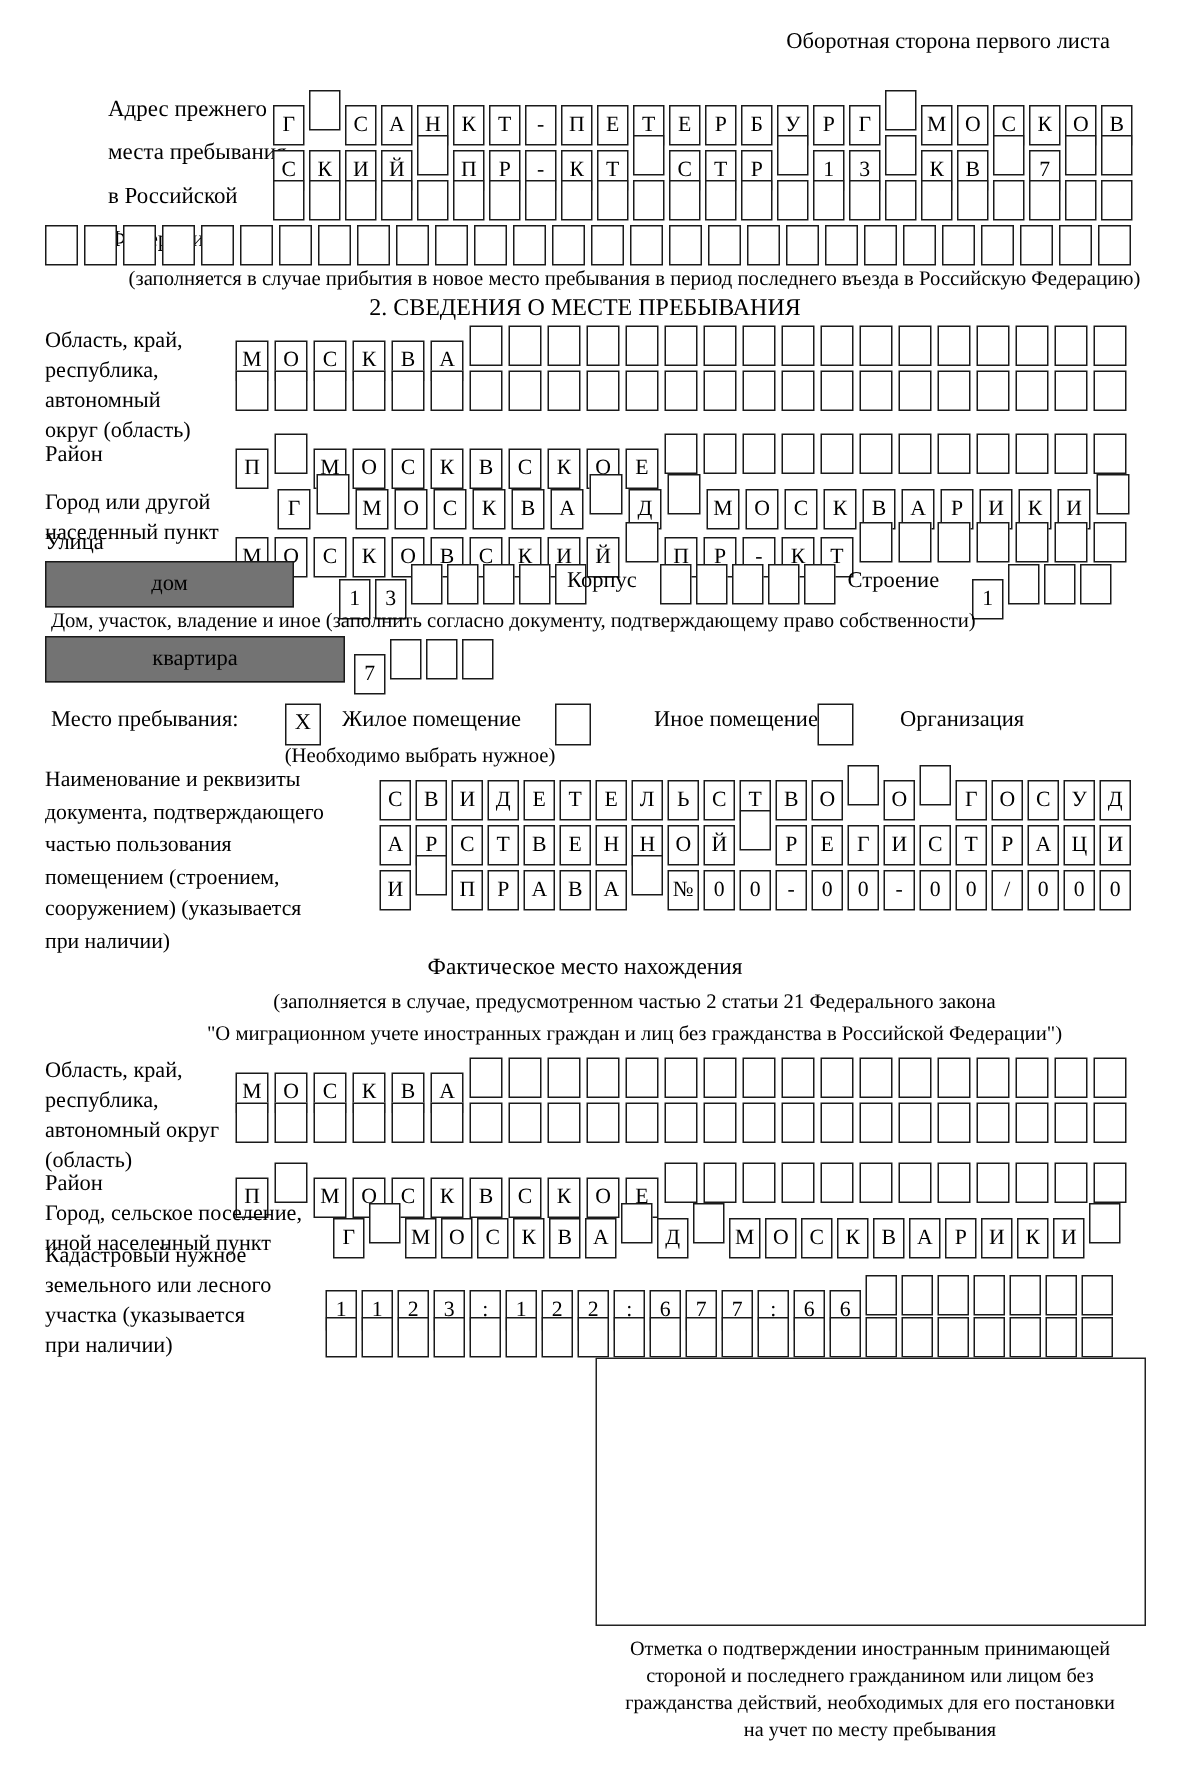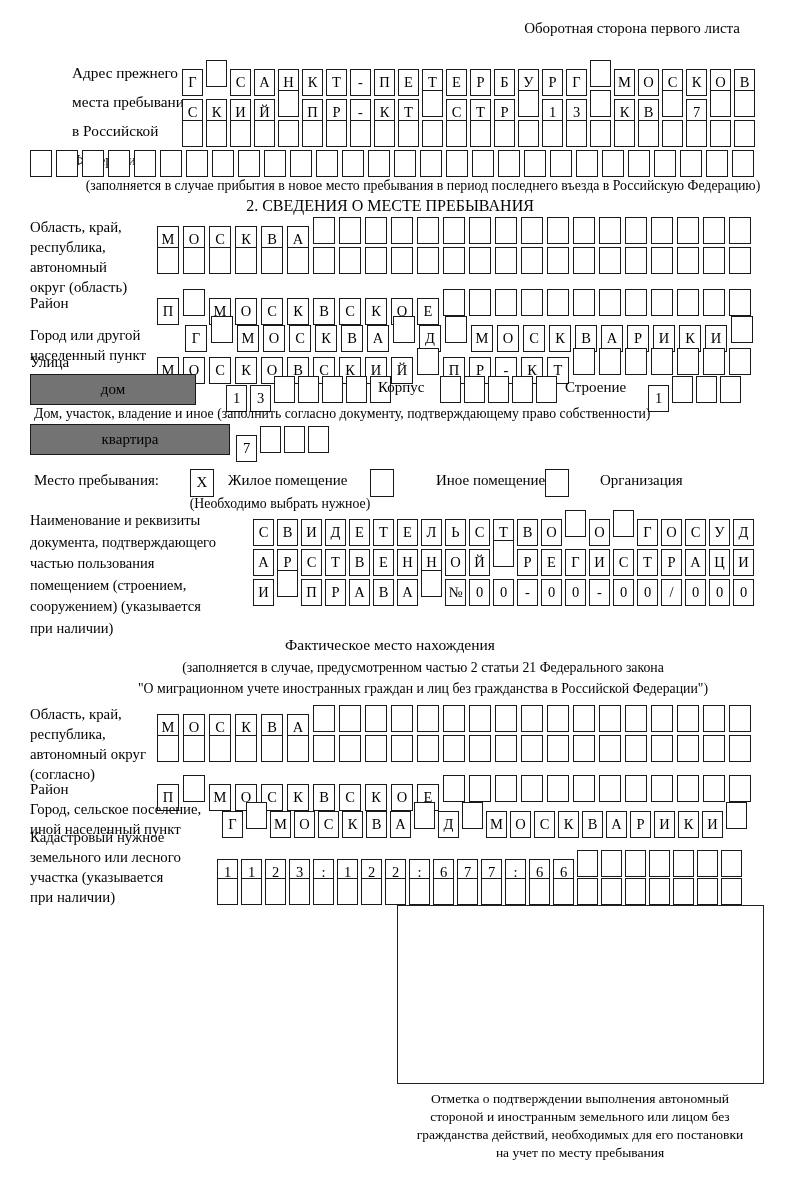--- a/index.html
+++ b/index.html
@@ -107,21 +107,21 @@
   <div class="crow" style="left:253px; top:570px;"><span class="cell">И</span><span class="cell"></span><span class="cell">П</span><span class="cell">Р</span><span class="cell">А</span><span class="cell">В</span><span class="cell">А</span><span class="cell"></span><span class="cell">№</span><span class="cell">0</span><span class="cell">0</span><span class="cell">-</span><span class="cell">0</span><span class="cell">0</span><span class="cell">-</span><span class="cell">0</span><span class="cell">0</span><span class="cell">/</span><span class="cell">0</span><span class="cell">0</span><span class="cell">0</span></div>
 
   <div class="sectitle" style="top:636px; font-size:15.5px;">Фактическое место нахождения</div>
   <div class="cnote" style="top:660px;">(заполняется в случае, предусмотренном частью 2 статьи 21 Федерального закона</div>
   <div class="cnote" style="top:681px;">"О миграционном учете иностранных граждан и лиц без гражданства в Российской Федерации")</div>
 
   <div class="mlabel" style="left:30px; top:704px;">
       <div>Область, край,</div>
       <div>республика,</div>
       <div>автономный округ</div>
-      <div>(согласно)</div>
+      <div>(область)</div>
     </div>
   <div class="crow p26" style="left:157px; top:705px;"><span class="cell">М</span><span class="cell">О</span><span class="cell">С</span><span class="cell">К</span><span class="cell">В</span><span class="cell">А</span><span class="cell"></span><span class="cell"></span><span class="cell"></span><span class="cell"></span><span class="cell"></span><span class="cell"></span><span class="cell"></span><span class="cell"></span><span class="cell"></span><span class="cell"></span><span class="cell"></span><span class="cell"></span><span class="cell"></span><span class="cell"></span><span class="cell"></span><span class="cell"></span><span class="cell"></span></div>
   <div class="crow p26" style="left:157px; top:735px;"><span class="cell"></span><span class="cell"></span><span class="cell"></span><span class="cell"></span><span class="cell"></span><span class="cell"></span><span class="cell"></span><span class="cell"></span><span class="cell"></span><span class="cell"></span><span class="cell"></span><span class="cell"></span><span class="cell"></span><span class="cell"></span><span class="cell"></span><span class="cell"></span><span class="cell"></span><span class="cell"></span><span class="cell"></span><span class="cell"></span><span class="cell"></span><span class="cell"></span><span class="cell"></span></div>
 
   <div class="flabel" style="left:30px; top:777px;">Район</div>
   <div class="crow p26" style="left:157px; top:775px;"><span class="cell">П</span><span class="cell"></span><span class="cell">М</span><span class="cell">О</span><span class="cell">С</span><span class="cell">К</span><span class="cell">В</span><span class="cell">С</span><span class="cell">К</span><span class="cell">О</span><span class="cell">Е</span><span class="cell"></span><span class="cell"></span><span class="cell"></span><span class="cell"></span><span class="cell"></span><span class="cell"></span><span class="cell"></span><span class="cell"></span><span class="cell"></span><span class="cell"></span><span class="cell"></span><span class="cell"></span></div>
 
   <div class="mlabel" style="left:30px; top:799px;">
       <div>Город, сельское поселение,</div>
       <div>иной населенный пункт</div>
@@ -132,19 +132,19 @@
       <div>Кадастровый нужное</div>
       <div>земельного или лесного</div>
       <div>участка (указывается</div>
       <div>при наличии)</div>
     </div>
   <div class="crow" style="left:217px; top:850px;"><span class="cell">1</span><span class="cell">1</span><span class="cell">2</span><span class="cell">3</span><span class="cell">:</span><span class="cell">1</span><span class="cell">2</span><span class="cell">2</span><span class="cell">:</span><span class="cell">6</span><span class="cell">7</span><span class="cell">7</span><span class="cell">:</span><span class="cell">6</span><span class="cell">6</span><span class="cell"></span><span class="cell"></span><span class="cell"></span><span class="cell"></span><span class="cell"></span><span class="cell"></span><span class="cell"></span></div>
   <div class="crow" style="left:217px; top:878px;"><span class="cell"></span><span class="cell"></span><span class="cell"></span><span class="cell"></span><span class="cell"></span><span class="cell"></span><span class="cell"></span><span class="cell"></span><span class="cell"></span><span class="cell"></span><span class="cell"></span><span class="cell"></span><span class="cell"></span><span class="cell"></span><span class="cell"></span><span class="cell"></span><span class="cell"></span><span class="cell"></span><span class="cell"></span><span class="cell"></span><span class="cell"></span><span class="cell"></span></div>
 
   <div class="stampbox"></div>
   <div class="stampnote">
-      <div>Отметка о подтверждении выполнения автономный</div>
-      <div>стороной и иностранным земельного или лицом без</div>
+      <div>Отметка о подтверждении иностранным принимающей</div>
+      <div>стороной и последнего гражданином или лицом без</div>
       <div>гражданства действий, необходимых для его постановки</div>
       <div>на учет по месту пребывания</div>
     </div>
 
 </div>
 
 </body></html>

